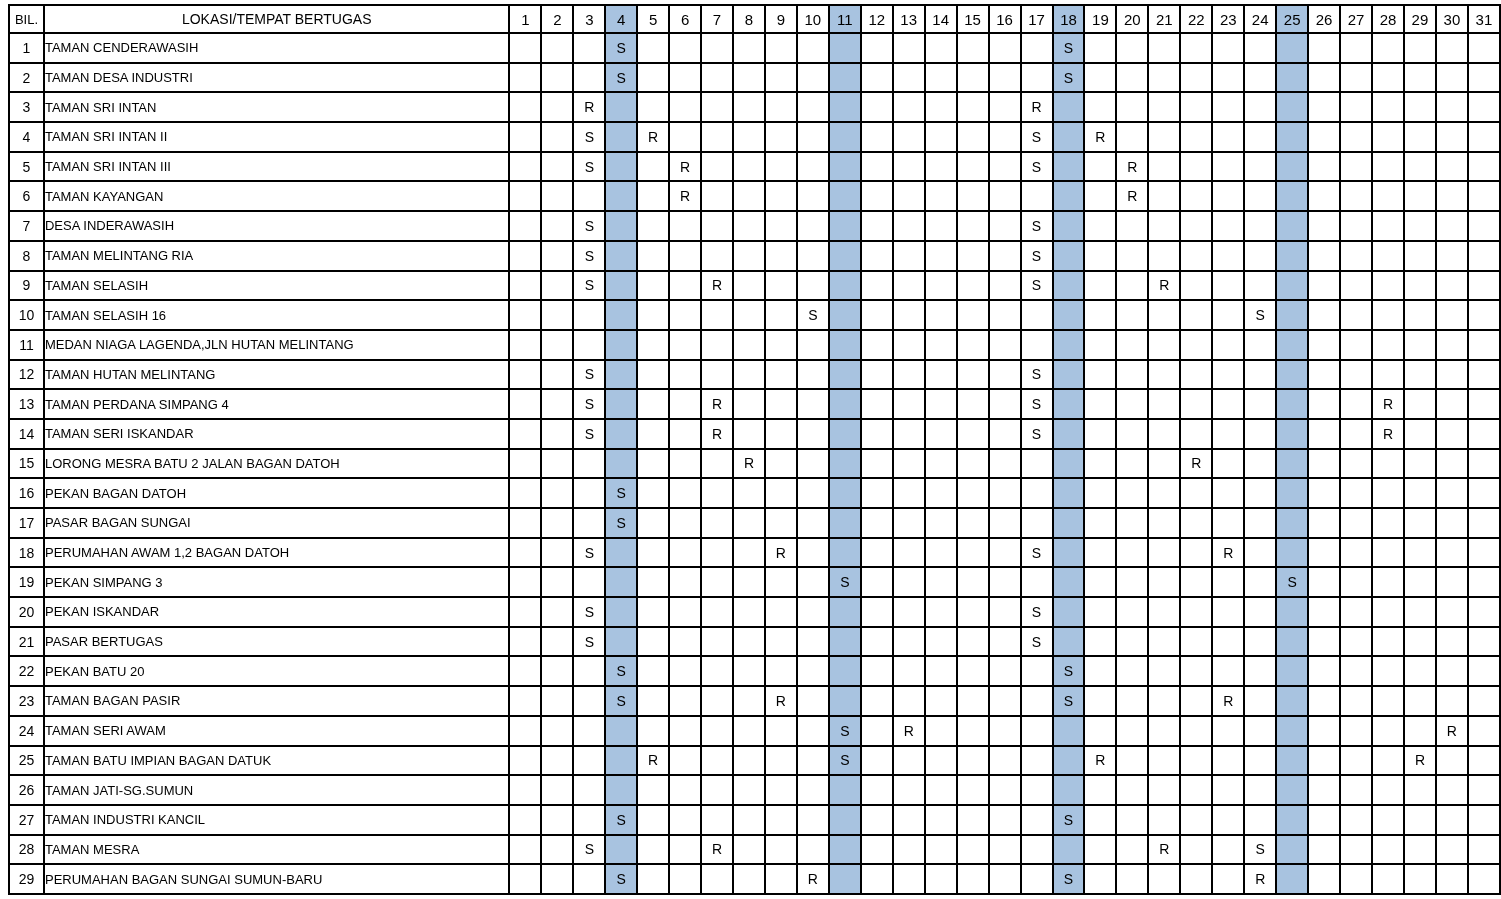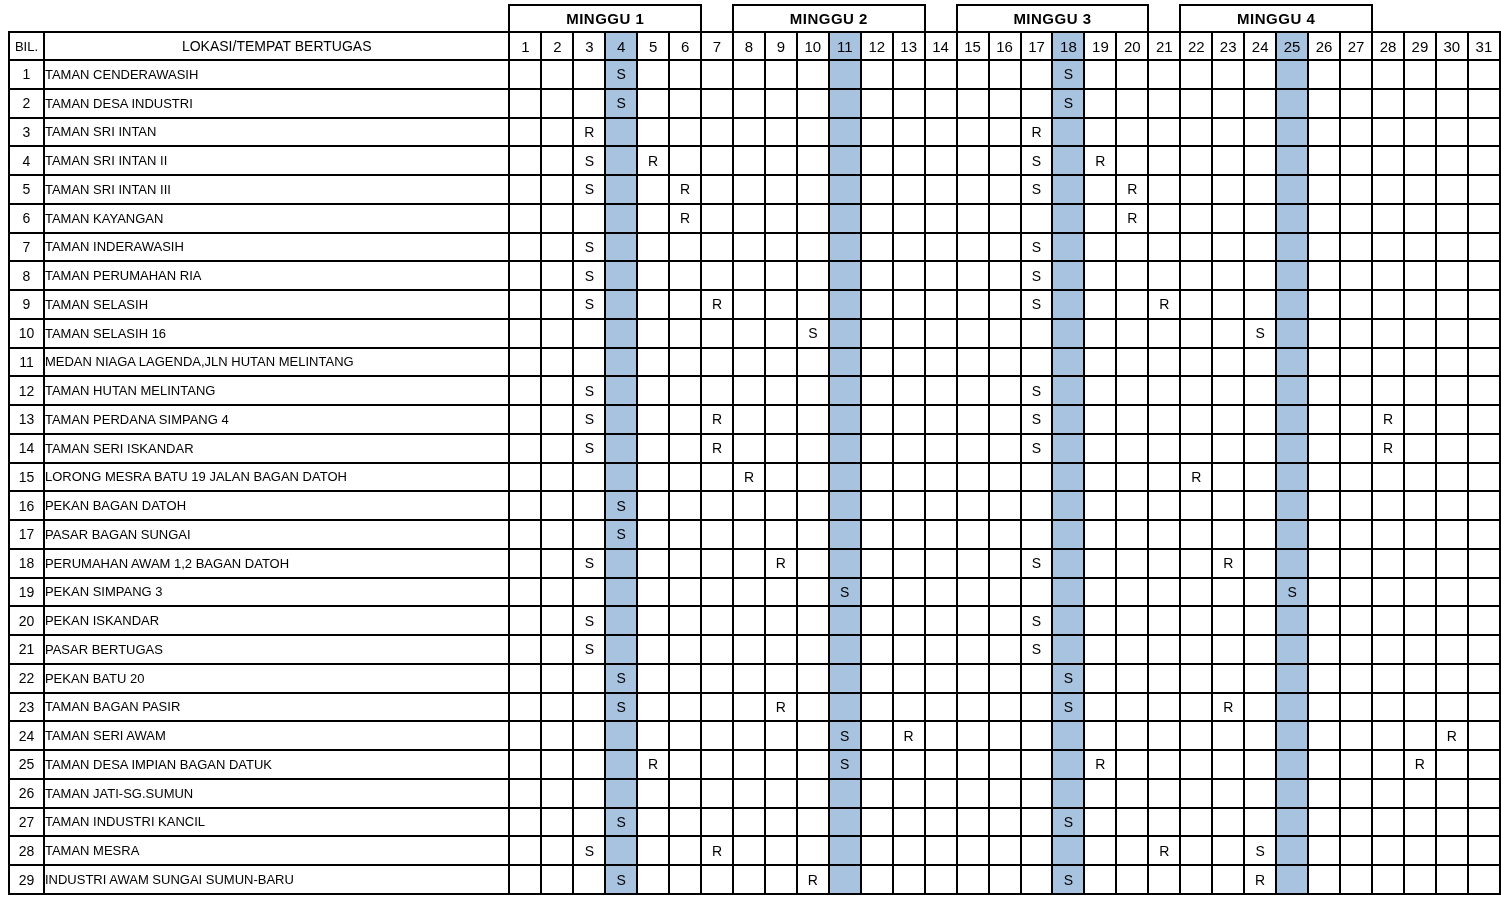--- a/index.html
+++ b/index.html
@@ -54,34 +54,20 @@
         <col style="width: 32px;">
         <col style="width: 32px;">
         <col style="width: 32px;">
         <col style="width: 32px;">
         <col style="width: 32px;">
         <col style="width: 32px;">
         <col style="width: 32px;">
         <col style="width: 32px;">
       </colgroup>
     <thead>
-      <tr class="week-row">
-          <td class="nb" colspan="2"></td>
-          <td class="week-box" colspan="6">MINGGU 1</td>
-          <td class="nb"></td>
-          <td class="week-box" colspan="6">MINGGU 2</td>
-          <td class="nb"></td>
-          <td class="week-box" colspan="6">MINGGU 3</td>
-          <td class="nb"></td>
-          <td class="week-box" colspan="6">MINGGU 4</td>
-          <td class="nb"></td>
-          <td class="nb"></td>
-          <td class="nb"></td>
-          <td class="nb"></td>
-        </tr>
       <tr class="dayhdr-row">
         <th class="bil-h">BIL.</th>
         <th class="loc-h">LOKASI/TEMPAT BERTUGAS</th>
       <th class="day-h">1</th>
           <th class="day-h">2</th>
           <th class="day-h">3</th>
           <th class="day-h" style="background: rgb(168, 195, 224);">4</th>
           <th class="day-h">5</th>
           <th class="day-h">6</th>
           <th class="day-h">7</th>
@@ -317,21 +303,21 @@
           <td class="mark" style="background: rgb(168, 195, 224);"></td>
           <td class="mark"></td>
           <td class="mark"></td>
           <td class="mark"></td>
           <td class="mark"></td>
           <td class="mark"></td>
           <td class="mark"></td>
         </tr>
         <tr>
           <td class="num">7</td>
-          <td class="loc">TAMAN INDERAWASIH</td>
+          <td class="loc">DESA INDERAWASIH</td>
           <td class="mark"></td>
           <td class="mark"></td>
           <td class="mark">S</td>
           <td class="mark" style="background: rgb(168, 195, 224);"></td>
           <td class="mark"></td>
           <td class="mark"></td>
           <td class="mark"></td>
           <td class="mark"></td>
           <td class="mark"></td>
           <td class="mark"></td>
@@ -352,21 +338,21 @@
           <td class="mark" style="background: rgb(168, 195, 224);"></td>
           <td class="mark"></td>
           <td class="mark"></td>
           <td class="mark"></td>
           <td class="mark"></td>
           <td class="mark"></td>
           <td class="mark"></td>
         </tr>
         <tr>
           <td class="num">8</td>
-          <td class="loc">TAMAN PERUMAHAN RIA</td>
+          <td class="loc">TAMAN MELINTANG RIA</td>
           <td class="mark"></td>
           <td class="mark"></td>
           <td class="mark">S</td>
           <td class="mark" style="background: rgb(168, 195, 224);"></td>
           <td class="mark"></td>
           <td class="mark"></td>
           <td class="mark"></td>
           <td class="mark"></td>
           <td class="mark"></td>
           <td class="mark"></td>
@@ -597,21 +583,21 @@
           <td class="mark" style="background: rgb(168, 195, 224);"></td>
           <td class="mark"></td>
           <td class="mark"></td>
           <td class="mark">R</td>
           <td class="mark"></td>
           <td class="mark"></td>
           <td class="mark"></td>
         </tr>
         <tr>
           <td class="num">15</td>
-          <td class="loc">LORONG MESRA BATU 19 JALAN BAGAN DATOH</td>
+          <td class="loc">LORONG MESRA BATU 2 JALAN BAGAN DATOH</td>
           <td class="mark"></td>
           <td class="mark"></td>
           <td class="mark"></td>
           <td class="mark" style="background: rgb(168, 195, 224);"></td>
           <td class="mark"></td>
           <td class="mark"></td>
           <td class="mark"></td>
           <td class="mark">R</td>
           <td class="mark"></td>
           <td class="mark"></td>
@@ -947,21 +933,21 @@
           <td class="mark" style="background: rgb(168, 195, 224);"></td>
           <td class="mark"></td>
           <td class="mark"></td>
           <td class="mark"></td>
           <td class="mark"></td>
           <td class="mark">R</td>
           <td class="mark"></td>
         </tr>
         <tr>
           <td class="num">25</td>
-          <td class="loc">TAMAN DESA IMPIAN BAGAN DATUK</td>
+          <td class="loc">TAMAN BATU IMPIAN BAGAN DATUK</td>
           <td class="mark"></td>
           <td class="mark"></td>
           <td class="mark"></td>
           <td class="mark" style="background: rgb(168, 195, 224);"></td>
           <td class="mark">R</td>
           <td class="mark"></td>
           <td class="mark"></td>
           <td class="mark"></td>
           <td class="mark"></td>
           <td class="mark"></td>
@@ -1087,21 +1073,21 @@
           <td class="mark" style="background: rgb(168, 195, 224);"></td>
           <td class="mark"></td>
           <td class="mark"></td>
           <td class="mark"></td>
           <td class="mark"></td>
           <td class="mark"></td>
           <td class="mark"></td>
         </tr>
         <tr>
           <td class="num">29</td>
-          <td class="loc">INDUSTRI AWAM SUNGAI SUMUN-BARU</td>
+          <td class="loc">PERUMAHAN BAGAN SUNGAI SUMUN-BARU</td>
           <td class="mark"></td>
           <td class="mark"></td>
           <td class="mark"></td>
           <td class="mark" style="background: rgb(168, 195, 224);">S</td>
           <td class="mark"></td>
           <td class="mark"></td>
           <td class="mark"></td>
           <td class="mark"></td>
           <td class="mark"></td>
           <td class="mark">R</td>

